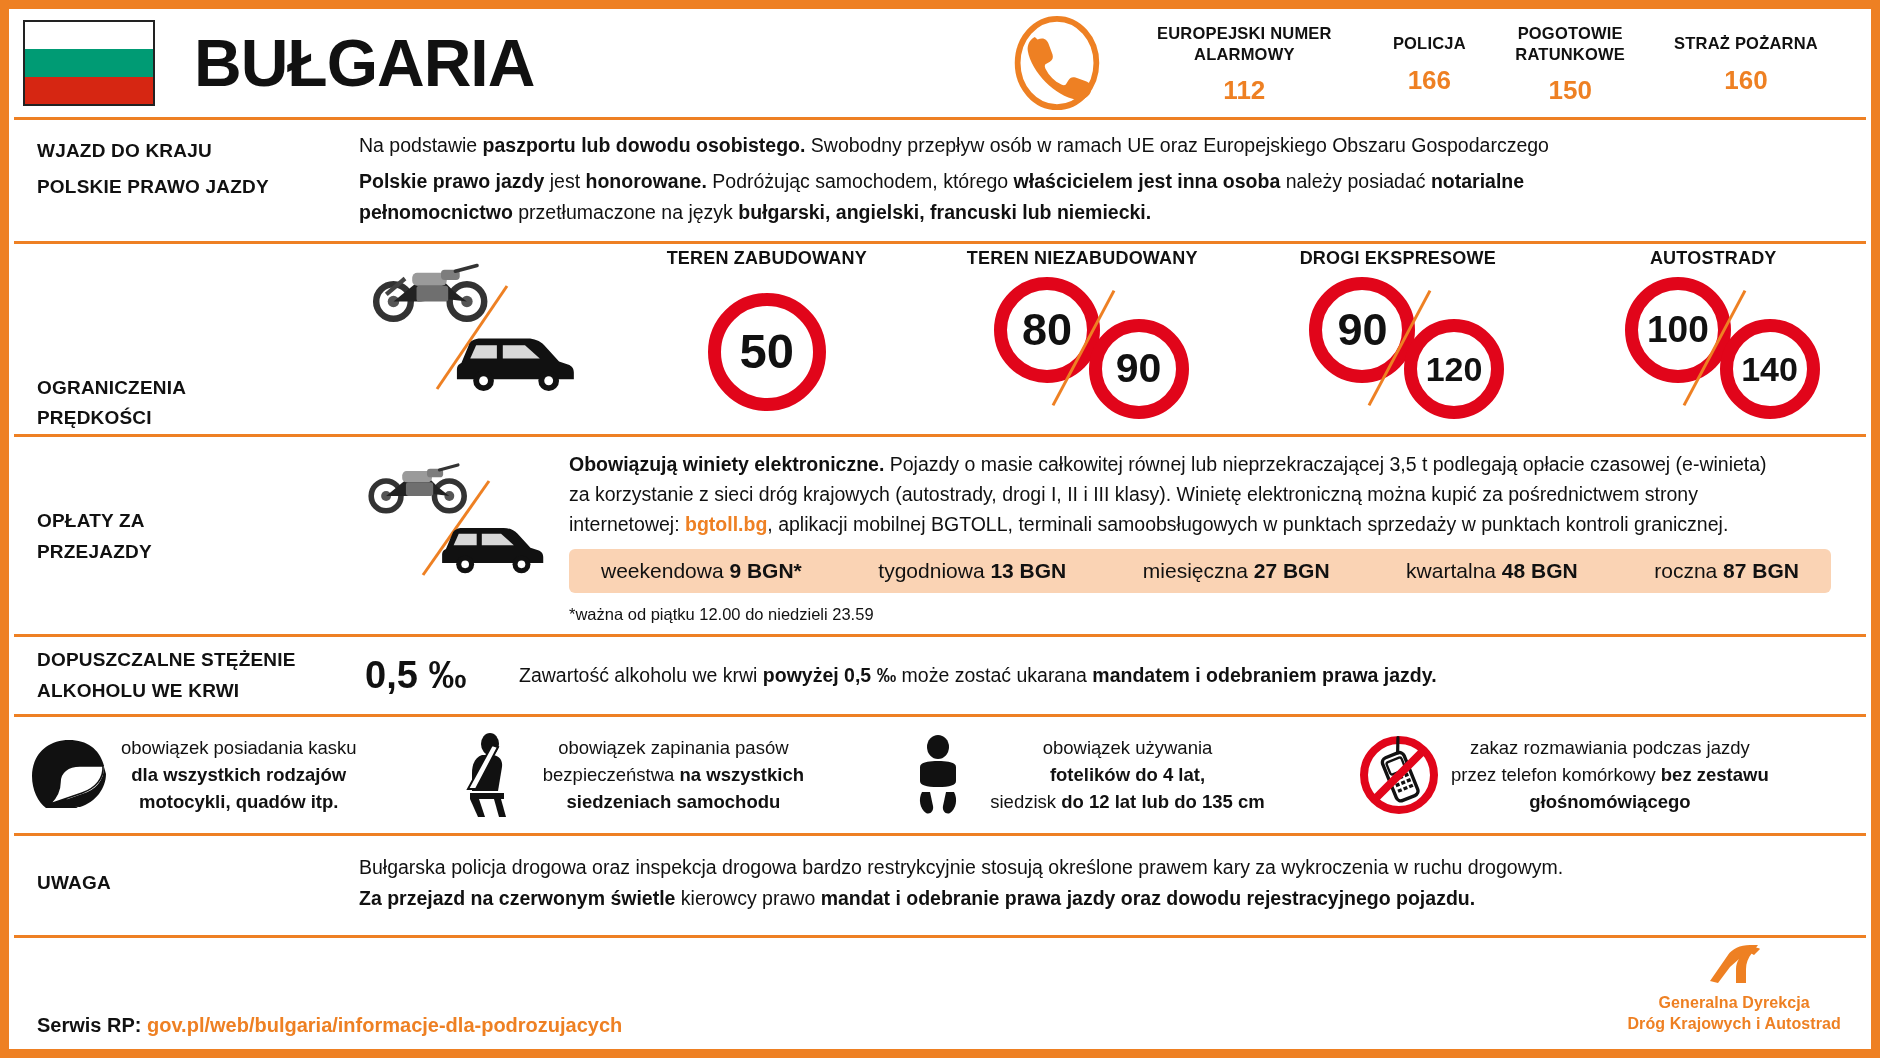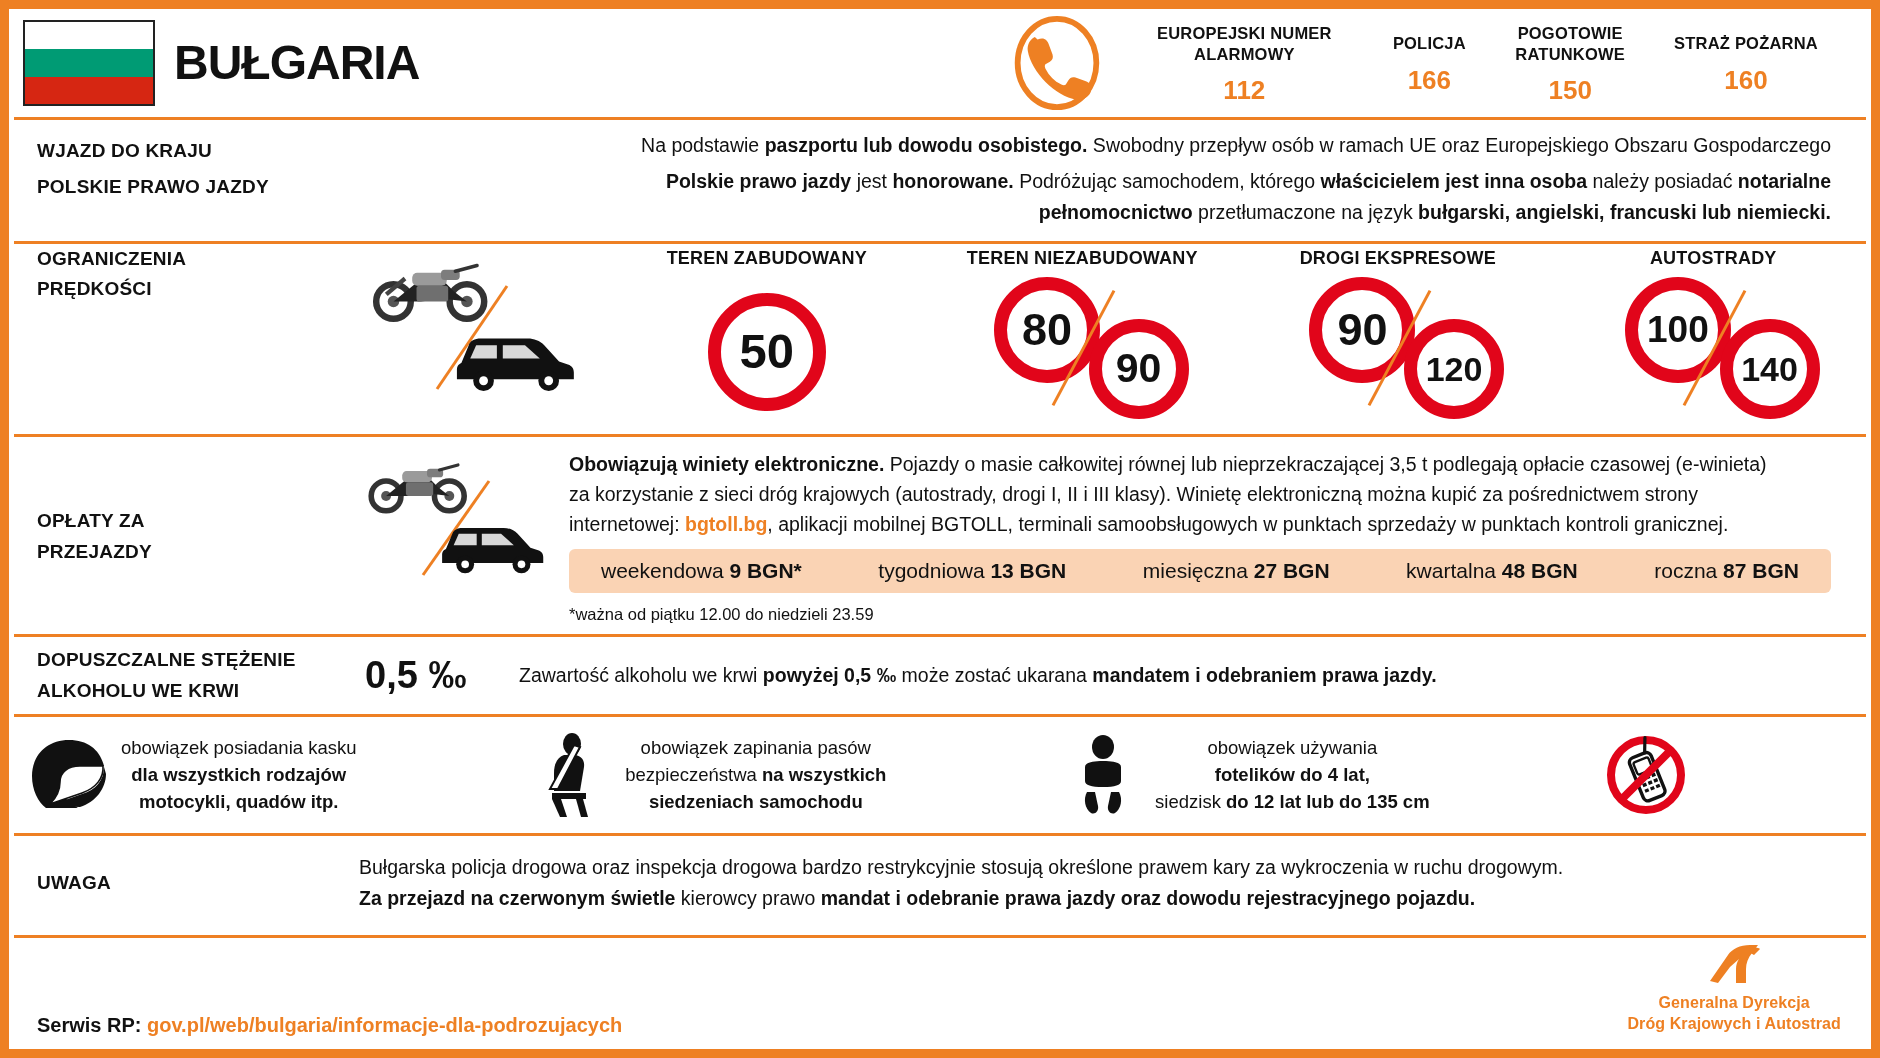--- a/index.html
+++ b/index.html
@@ -28,22 +28,22 @@
   .flag {
     width: 132px; height: 86px;
     border: 2px solid #222; flex: none;
     display: flex; flex-direction: column;
   }
   .flag .s { flex: 1 1 33.33%; }
   .flag .s1 { background: #ffffff; }
   .flag .s2 { background: #009B74; }
   .flag .s3 { background: #D62612; }
   .country {
-    font-size: 48px; font-weight: 700; letter-spacing: -1px;
-    margin-left: 19px; color: #111; line-height: 1;
+    font-size: 66px; font-weight: 700; letter-spacing: -1px;
+    margin-left: 39px; color: #111; line-height: 1;
     white-space: nowrap;
   }
   .emergency {
     margin-left: auto; display: flex; align-items: center; gap: 0;
     padding-right: 8px;
   }
   .phone-icon { width: 96px; height: 96px; flex: none; margin-right: 24px; }
   .ecol {
     text-align: center; padding: 0 16px; min-width: 140px;
   }
@@ -71,27 +71,26 @@
   }
 
   
   .entry { padding: 10px 0 14px 0; }
   .entry-rows { display: flex; flex-direction: column; }
   .erow { display: flex; }
   .erow .lab { width: 350px; align-items: flex-start; padding-top: 6px; }
   .erow .txt {
     flex: 1 1 auto; font-size: 19.5px; color: #111; line-height: 1.55;
     padding-right: 40px;
-    text-align: right;
   }
   .erow .txt b { font-weight: 700; }
 
   
   .speed { display: flex; align-items: stretch; min-height: 190px; }
-  .speed .lab { align-items: flex-start; }
+  .speed .lab { align-items: flex-end; }
   .veh1 { flex: none; width: 250px; position: relative; }
   .speed-cols { flex: 1 1 auto; display: flex; }
   .scol { flex: 1 1 0; display: flex; flex-direction: column; align-items: center; }
   .scol .hdr {
     font-size: 18px; font-weight: 700; color: #111;
     letter-spacing: .2px; margin-top: 4px; white-space: nowrap;
   }
   .signs { position: relative; flex: 1 1 auto; width: 100%; }
   .sign {
     position: absolute; border-radius: 50%;
@@ -451,20 +450,25 @@
                   <rect x="48" y="50" width="4" height="3.4"></rect>
               <rect x="36" y="56" width="4" height="3.4"></rect>
                   <rect x="42" y="56" width="4" height="3.4"></rect>
                   <rect x="48" y="56" width="4" height="3.4"></rect>
             </g>
             <path d="M50 22 L56 8" stroke="#111" stroke-width="3.2" stroke-linecap="round"></path>
           </g>
           <line x1="18" y1="68" x2="68" y2="18" stroke="#E1051A" stroke-width="8"></line>
         </svg>
       </div>
+      <div class="stext">
+        <span>zakaz  rozmawiania  podczas  jazdy</span><br>
+        <span>przez  telefon  komórkowy  </span><b>bez zestawu</b><br>
+        <b>głośnomówiącego</b>
+      </div>
     </div>
   </div>
 
   <div class="rule"></div>
 
   <div class="uwaga">
     <div class="lab">
           <div class="t">UWAGA</div>
         </div>
     <div class="txt">

